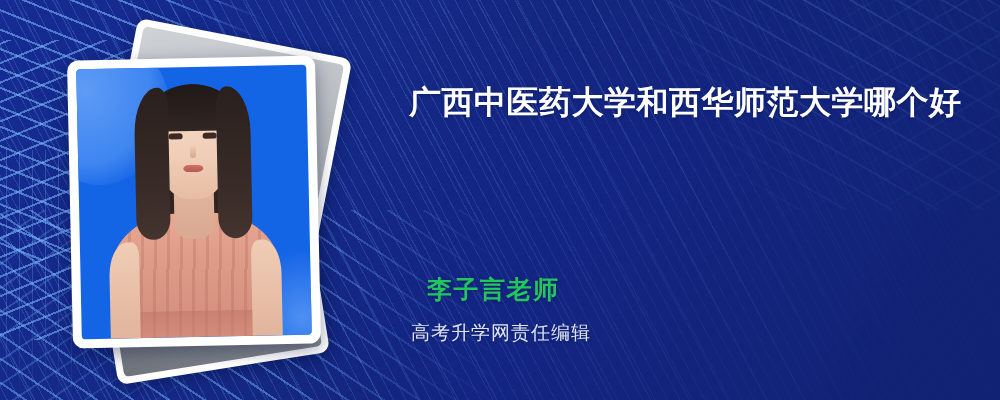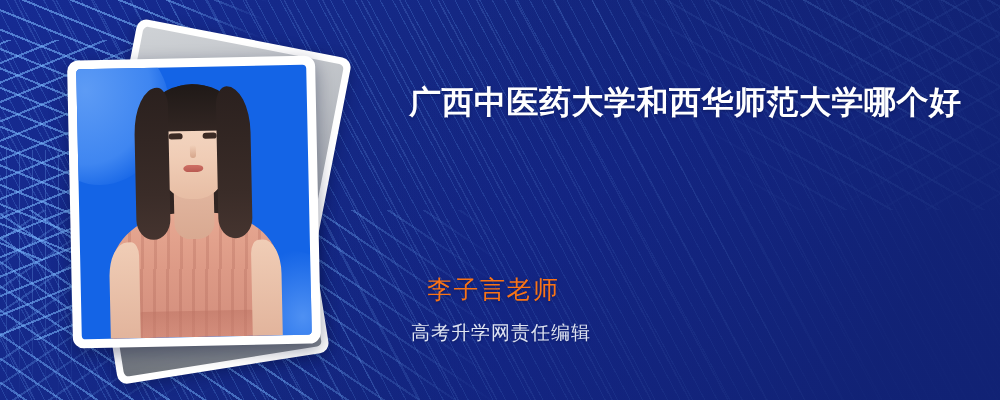--- a/index.html
+++ b/index.html
@@ -436,22 +436,22 @@
     letter-spacing: 0.5px;
     text-shadow: 0 1px 3px rgba(6,16,60,0.45);
   }
   .author-name {
     position: absolute;
     top: 274px;
     left: 18px;
     margin: 0;
     font-size: 25px;
     line-height: 30px;
-    font-weight: normal;
-    color: #f97316;
+    font-weight: bold;
+    color: #22c55e;
     letter-spacing: 1.5px;
     text-shadow: 0 1px 3px rgba(6,16,60,0.45);
   }
   .author-role {
     position: absolute;
     top: 321px;
     left: 2px;
     margin: 0;
     font-size: 19px;
     line-height: 24px;

